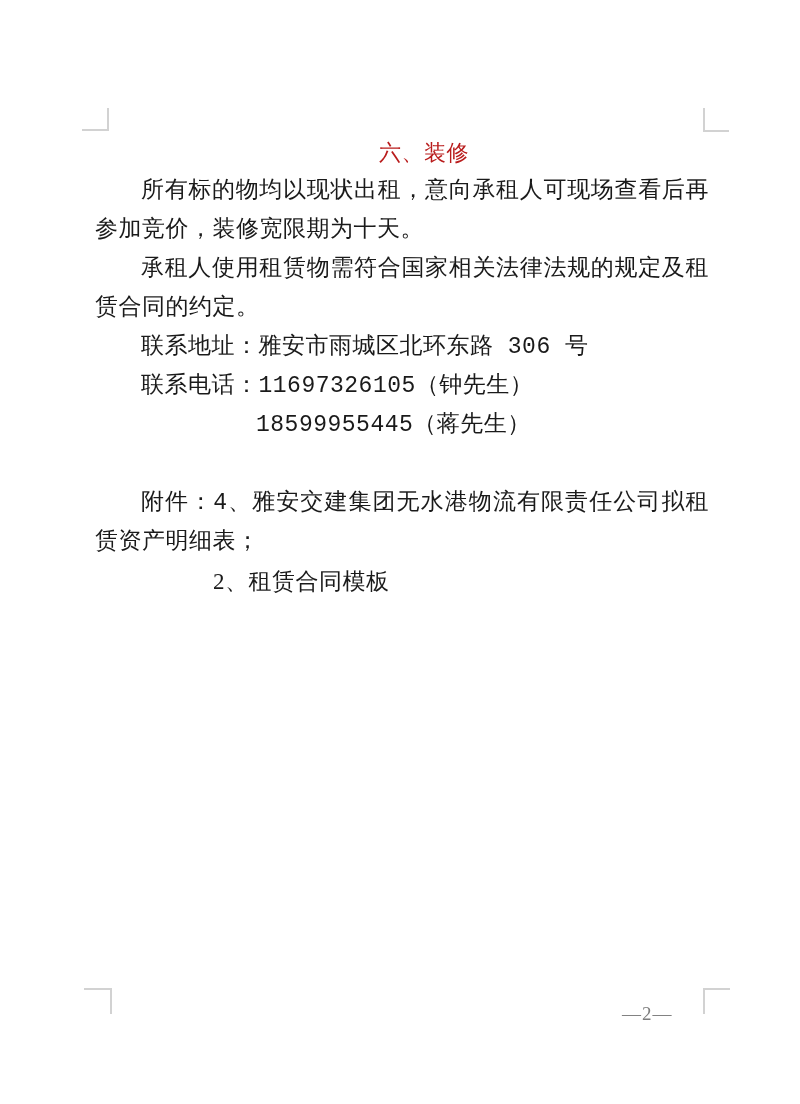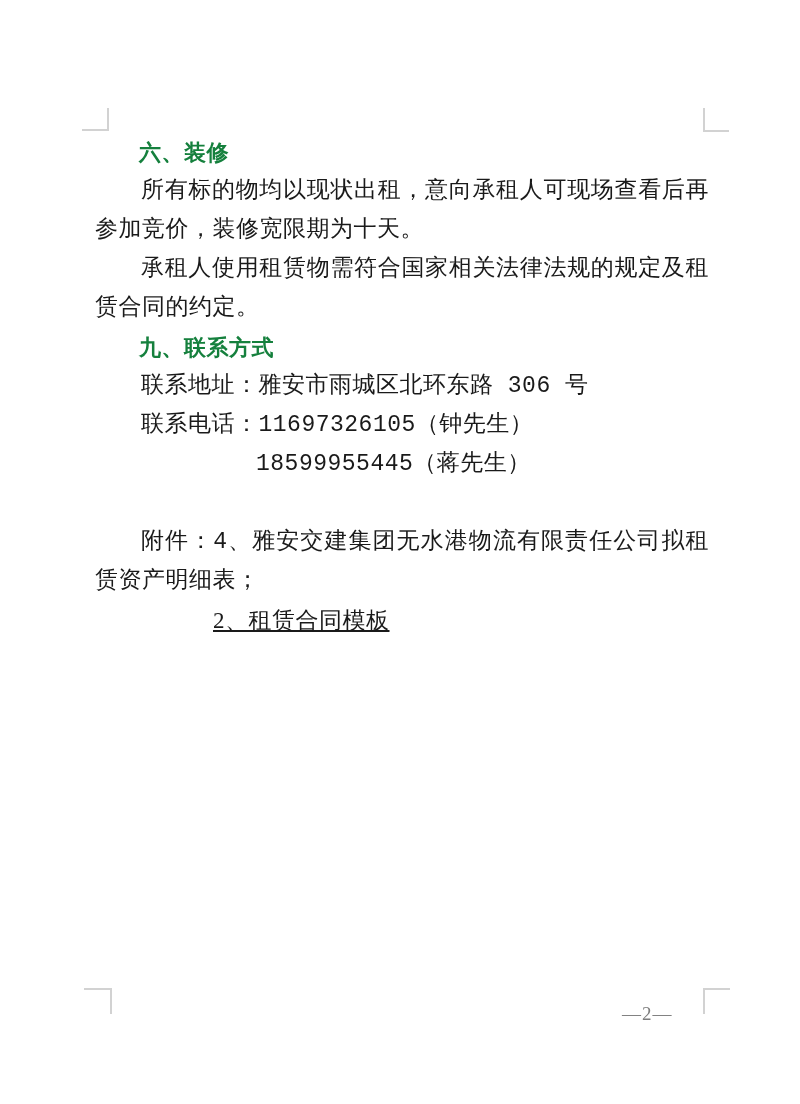--- a/index.html
+++ b/index.html
@@ -22,28 +22,29 @@
     width: 614px;
     color: #1a1a1a;
     font-size: 23px;
     line-height: 39px;
     letter-spacing: 0.5px;
   }
   .content p { margin: 0; }
   .indent { text-indent: 2em; font-family: Liberation Mono, monospace; }
   .just { text-align: justify; text-justify: inter-character; }
   .heading {
-    font-weight: bold;
-    color: #15803d;
+    font-weight: normal;
+    color: #b91c1c;
     text-indent: 2em;
     font-family: "Liberation Sans", "DejaVu Sans", sans-serif;
     font-size: 22px;
+    text-align: center;
   }
   .phone2 { padding-left: 161px; font-family: Liberation Mono, monospace; }
-  .attach2 { padding-left: 118px; text-decoration: underline; }
+  .attach2 { padding-left: 118px; }
   .spacer { height: 39px; }
 
   
   .corner { position: absolute; }
   .corner.tl {
     left: 82px; top: 108px; width: 25px; height: 21px;
     border-right: 2px solid #d2d2d2;
     border-bottom: 2px solid #d2d2d2;
   }
   .corner.tr {
@@ -82,21 +83,20 @@
   <div class="corner bl"></div>
   <div class="corner br"></div>
 
   <div class="content">
     <p class="heading">六、装修</p>
     <p class="indent just">所有标的物均以现状出租，意向承租人可现场查看后再参加竞价，装修宽限期为十天。</p>
 
     <p class="indent just">承租人使用租赁物需符合国家相关法律法规的规定及租赁合同的约定。</p>
 
 
-    <p class="heading">九、联系方式</p>
     <p class="indent">联系地址：雅安市雨城区北环东路 306 号</p>
     <p class="indent">联系电话：11697326105（钟先生）</p>
     <p class="phone2">18599955445（蒋先生）</p>
 
     <p class="spacer"></p>
 
     <p class="indent just">附件：4、雅安交建集团无水港物流有限责任公司拟租赁资产明细表；</p>
     <p class="attach2">2、租赁合同模板</p>
   </div>
 

